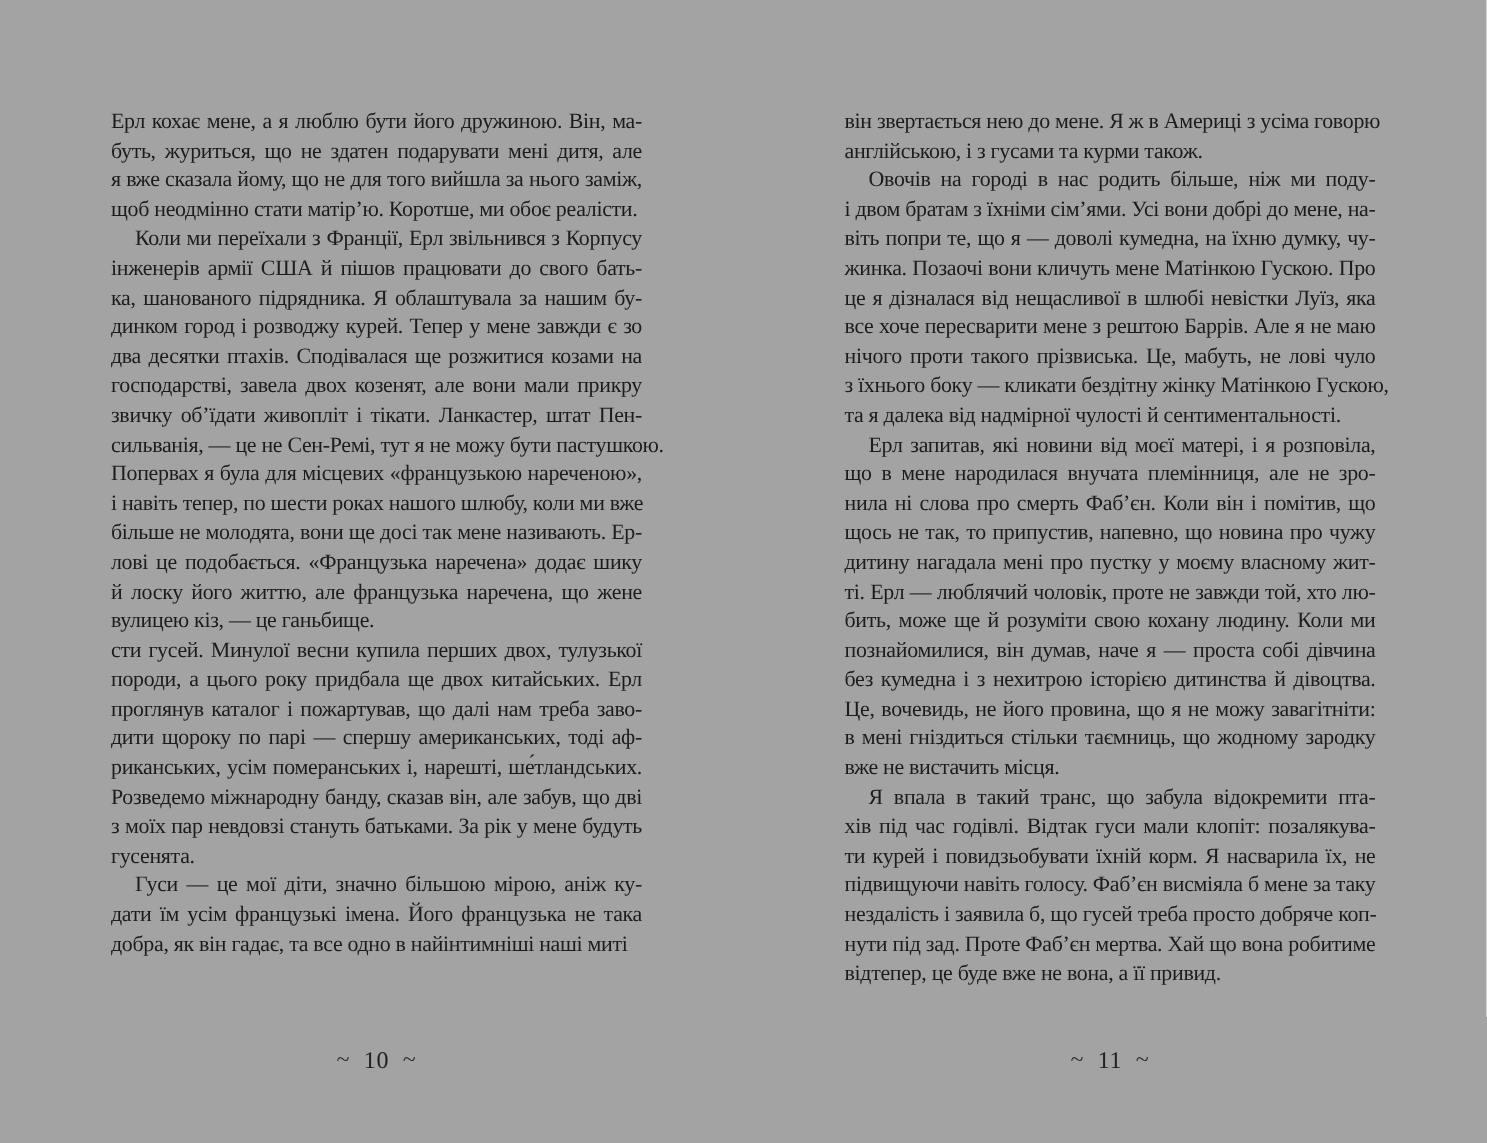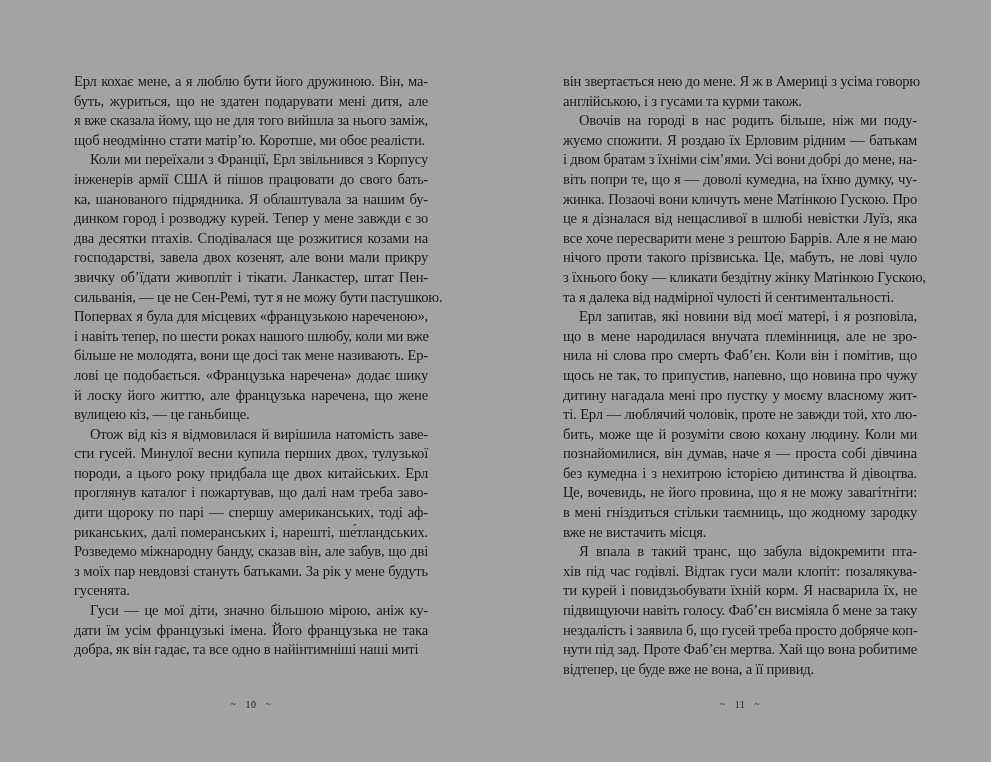--- a/index.html
+++ b/index.html
@@ -44,21 +44,21 @@
   .line.indent {
     padding-left: 16px;
   }
   .footer {
     position: absolute;
     top: 627px;
     left: 0;
     width: 100%;
     text-align: center;
     font-family: "Liberation Serif", "DejaVu Serif", serif;
-    font-size: 10px;
+    font-size: 16px;
     color: #222222;
     letter-spacing: 0.5px;
   }
   .orn {
     display: inline-block;
     margin: 0 9px;
     position: relative;
     top: -1px;
     color: #333333;
   }
@@ -84,44 +84,42 @@
         <div class="line">два десятки птахів. Сподівалася ще розжитися козами на</div>
         <div class="line">господарстві, завела двох козенят, але вони мали прикру</div>
         <div class="line">звичку об’їдати живопліт і тікати. Ланкастер, штат Пен-</div>
         <div class="line">сильванія, — це не Сен-Ремі, тут я не можу бути пастушкою.</div>
         <div class="line">Попервах я була для місцевих «французькою нареченою»,</div>
         <div class="line">і навіть тепер, по шести роках нашого шлюбу, коли ми вже</div>
         <div class="line">більше не молодята, вони ще досі так мене називають. Ер-</div>
         <div class="line">лові це подобається. «Французька наречена» додає шику</div>
         <div class="line">й лоску його життю, але французька наречена, що жене</div>
         <div class="line last">вулицею кіз, — це ганьбище.</div>
-        <div class="line indent">Отож від кіз я відмовилася й вирішила натомість заве-</div>
         <div class="line">сти гусей. Минулої весни купила перших двох, тулузької</div>
         <div class="line">породи, а цього року придбала ще двох китайських. Ерл</div>
         <div class="line">проглянув каталог і пожартував, що далі нам треба заво-</div>
         <div class="line">дити щороку по парі — спершу американських, тоді аф-</div>
-        <div class="line">риканських, далі померанських і, нарешті, ше́тландських.</div>
+        <div class="line">риканських, усім померанських і, нарешті, ше́тландських.</div>
         <div class="line">Розведемо міжнародну банду, сказав він, але забув, що дві</div>
         <div class="line">з моїх пар невдовзі стануть батьками. За рік у мене будуть</div>
         <div class="line last">гусенята.</div>
         <div class="line indent">Гуси — це мої діти, значно більшою мірою, аніж ку-</div>
         <div class="line">дати їм усім французькі імена. Його французька не така</div>
         <div class="line last">добра, як він гадає, та все одно в найінтимніші наші миті</div>
       </div>
     <div class="footer">
       <span class="orn">~</span><span class="pagenum">10</span><span class="orn">~</span>
     </div>
   </div>
 
   <div class="page page-right">
     <div class="text-block">
         <div class="line">він звертається нею до мене. Я ж в Америці з усіма говорю</div>
         <div class="line last">англійською, і з гусами та курми також.</div>
         <div class="line indent">Овочів на городі в нас родить більше, ніж ми поду-</div>
-        <div class="line">жуємо спожити. Я роздаю їх Ерловим рідним — батькам</div>
         <div class="line">і двом братам з їхніми сім’ями. Усі вони добрі до мене, на-</div>
         <div class="line">віть попри те, що я — доволі кумедна, на їхню думку, чу-</div>
         <div class="line">жинка. Позаочі вони кличуть мене Матінкою Гускою. Про</div>
         <div class="line">це я дізналася від нещасливої в шлюбі невістки Луїз, яка</div>
         <div class="line">все хоче пересварити мене з рештою Баррів. Але я не маю</div>
         <div class="line">нічого проти такого прізвиська. Це, мабуть, не лові чуло</div>
         <div class="line">з їхнього боку — кликати бездітну жінку Матінкою Гускою,</div>
         <div class="line last">та я далека від надмірної чулості й сентиментальності.</div>
         <div class="line indent">Ерл запитав, які новини від моєї матері, і я розповіла,</div>
         <div class="line">що в мене народилася внучата племінниця, але не зро-</div>

